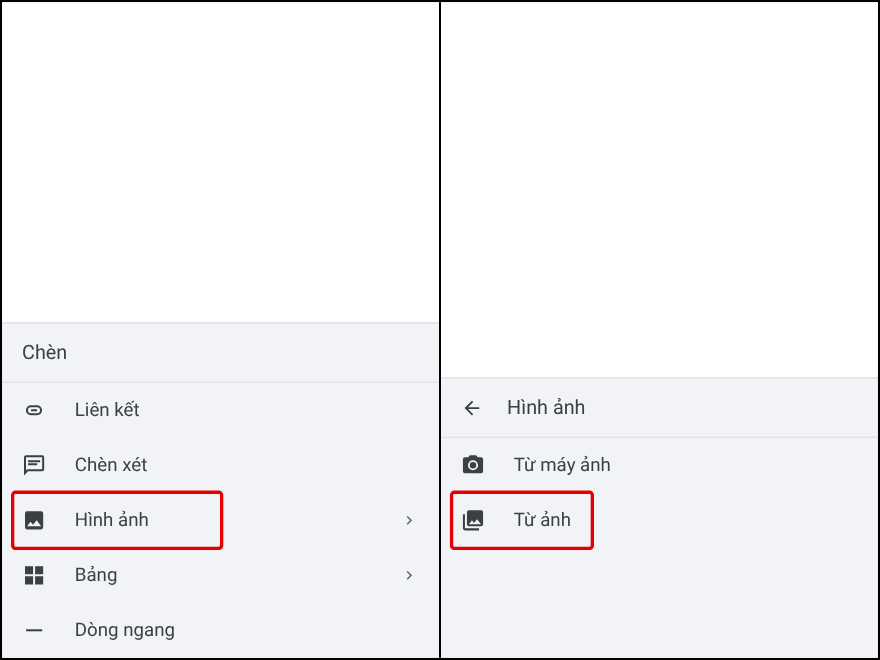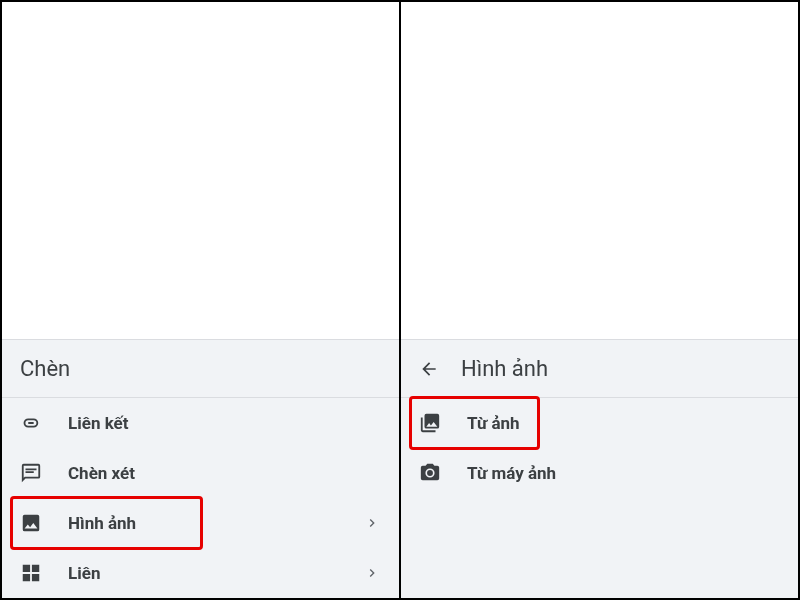--- a/index.html
+++ b/index.html
@@ -11,29 +11,29 @@
     flex: 1; display: flex; flex-direction: column; position: relative;
   }
   .pane-left { border-right: 2px solid #000; }
   .blank { flex: 1; background: #fff; }
   .sheet {
     background: #f1f3f6;
     border-top: 1px solid #dadce0;
   }
   .header {
     padding: 16px 18px;
-    font-size: 22px;
+    font-size: 18px;
     color: #3c4043;
     display: flex;
     align-items: center;
     gap: 22px;
   }
   .header .icon { width: 20px; height: 20px; display:flex; align-items:center; justify-content:center; }
   .divider { border: none; border-top: 1px solid #dadce0; margin: 0; }
-  .items { padding: 0; font-weight: bold; }
+  .items { padding: 0; }
   .item {
     display: flex;
     align-items: center;
     padding: 14px 18px;
     gap: 26px;
     font-size: 17px;
     color: #3c4043;
     cursor: pointer;
     position: relative;
   }
@@ -97,64 +97,72 @@
           </span>
           <div class="highlight" style="left:8px; right:196px; top:-2px; bottom:-2px;"></div>
         </div>
 
         <div class="item">
           <span class="icon">
             <svg width="22" height="22" viewBox="0 0 24 24">
                 <path fill="#3c4043" d="M3 3h8v8H3V3zm0 10h8v8H3v-8zm10-10h8v8h-8V3zm0 10h8v8h-8v-8z"></path>
               </svg>
           </span>
-          <span class="label">Liên</span>
+          <span class="label">Bảng</span>
           <span class="chevron">
             <svg width="16" height="16" viewBox="0 0 24 24">
                 <path fill="#5f6368" d="M8.59 16.59 13.17 12 8.59 7.41 10 6l6 6-6 6z"></path>
               </svg>
           </span>
         </div>
 
+        <div class="item">
+          <span class="icon">
+            <svg width="22" height="22" viewBox="0 0 24 24">
+                <rect x="4" y="11" width="16" height="2" fill="#3c4043"></rect>
+              </svg>
+          </span>
+          <span class="label">Dòng ngang</span>
+        </div>
 
       </div>
     </div>
   </div>
 
   <div class="pane">
     <div class="blank"></div>
     <div class="sheet">
       <div class="header">
         <span class="icon">
           <svg width="20" height="20" viewBox="0 0 24 24">
               <path fill="#3c4043" d="M20 11H7.83l5.59-5.59L12 4l-8 8 8 8 1.41-1.41L7.83 13H20v-2z"></path>
             </svg>
         </span>
         <span>Hình ảnh</span>
       </div>
       <hr class="divider">
       <div class="items">
 
+        <div class="item">
+          <span class="icon">
+            <svg width="22" height="22" viewBox="0 0 24 24">
+                <path fill="#3c4043" d="M12 15.2a3.2 3.2 0 1 0 0-6.4 3.2 3.2 0 0 0 0 6.4zM9 2 7.17 4H4a2 2 0 0 0-2 2v12a2 2 0 0 0 2 2h16a2 2 0 0 0 2-2V6a2 2 0 0 0-2-2h-3.17L15 2H9zm3 15a5 5 0 1 1 0-10 5 5 0 0 1 0 10z"></path>
+              </svg>
+          </span>
+          <span class="label">Từ máy ảnh</span>
+        </div>
+
         <div class="item" style="position:relative;">
           <span class="icon">
             <svg width="22" height="22" viewBox="0 0 24 24">
                 <path fill="#3c4043" d="M22 16V4a2 2 0 0 0-2-2H8a2 2 0 0 0-2 2v12a2 2 0 0 0 2 2h12a2 2 0 0 0 2-2zm-11-4 2 2.7 3-3.7 4 5H8l3-4zM2 6v14a2 2 0 0 0 2 2h14v-2H4V6H2z"></path>
               </svg>
           </span>
           <span class="label">Từ ảnh</span>
           <div class="highlight" style="left:8px; right:258px; top:-2px; bottom:-2px;"></div>
-        </div>
-
-        <div class="item">
-          <span class="icon">
-            <svg width="22" height="22" viewBox="0 0 24 24">
-                <path fill="#3c4043" d="M12 15.2a3.2 3.2 0 1 0 0-6.4 3.2 3.2 0 0 0 0 6.4zM9 2 7.17 4H4a2 2 0 0 0-2 2v12a2 2 0 0 0 2 2h16a2 2 0 0 0 2-2V6a2 2 0 0 0-2-2h-3.17L15 2H9zm3 15a5 5 0 1 1 0-10 5 5 0 0 1 0 10z"></path>
-              </svg>
-          </span>
-          <span class="label">Từ máy ảnh</span>
         </div>
 
 
         <div class="item" style="visibility:hidden;">
             <span class="icon"></span>
             <span class="label">.</span>
           </div>
         <div class="item" style="visibility:hidden;">
             <span class="icon"></span>
             <span class="label">.</span>

